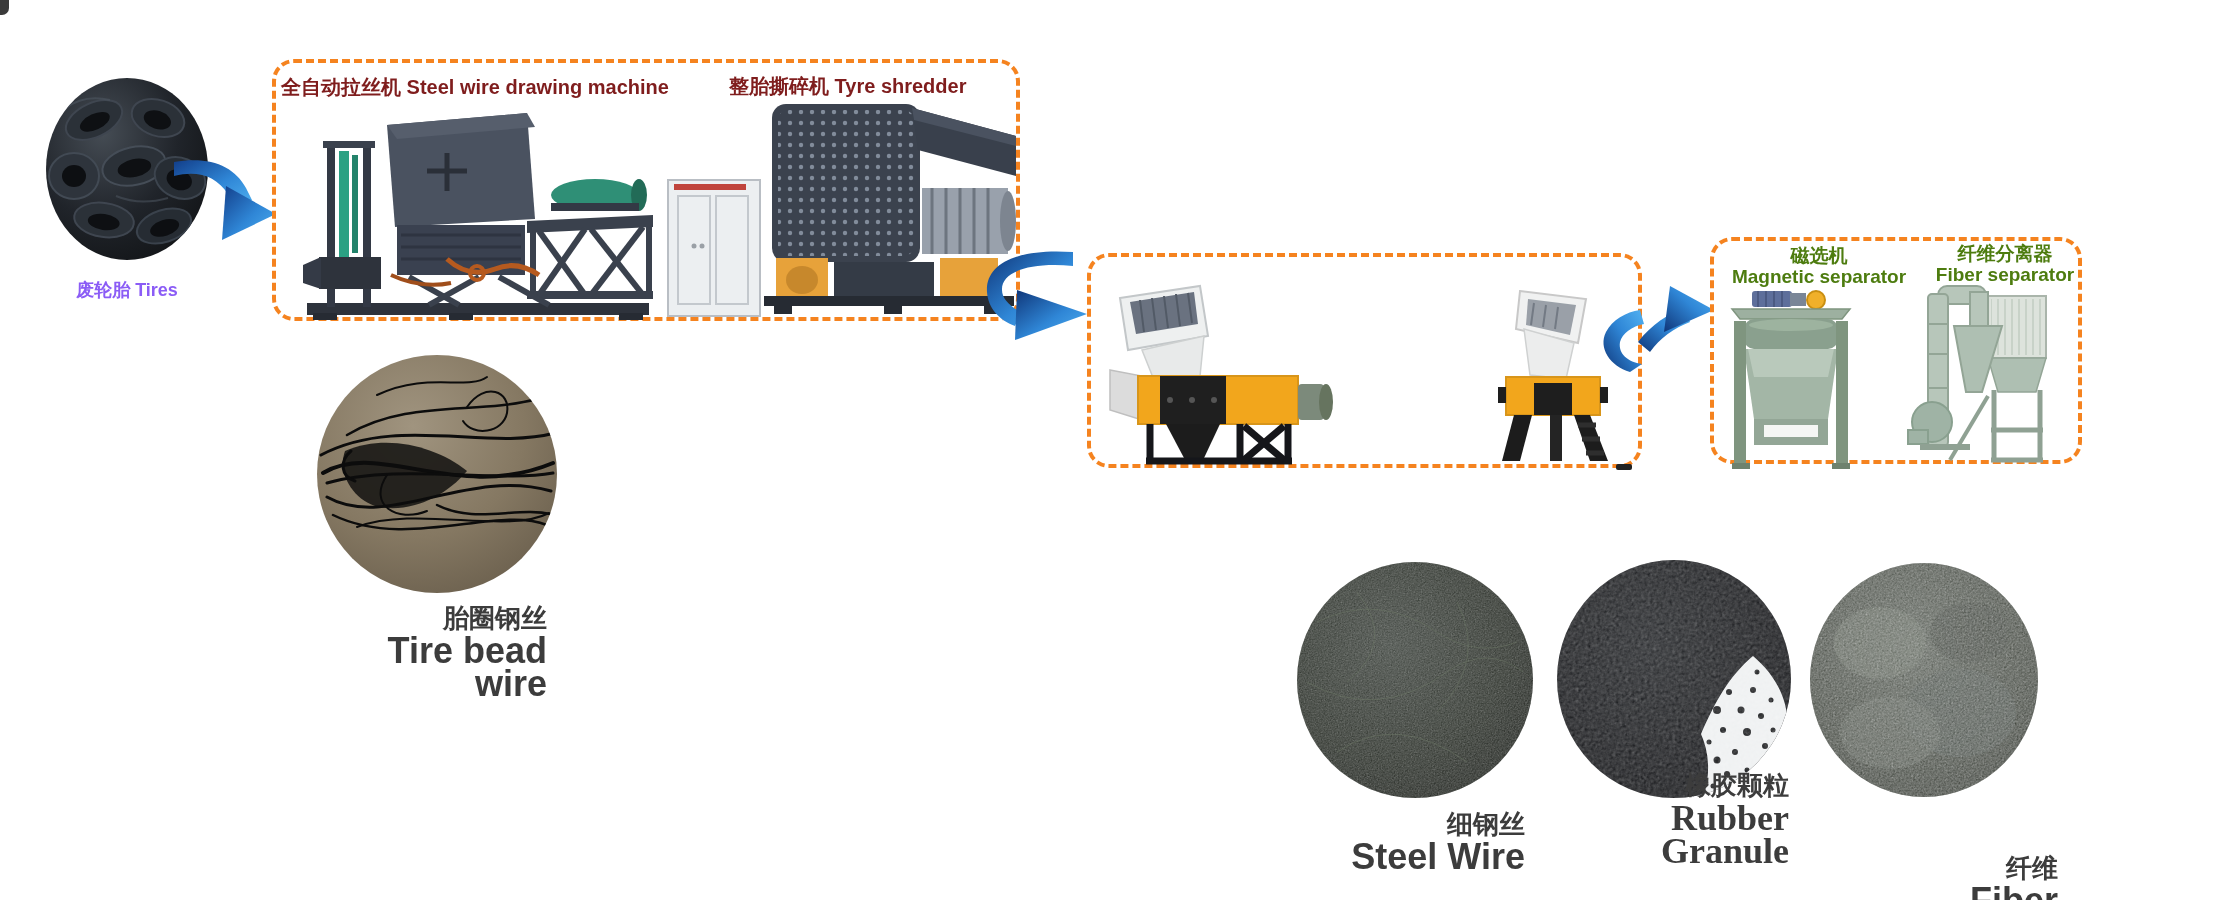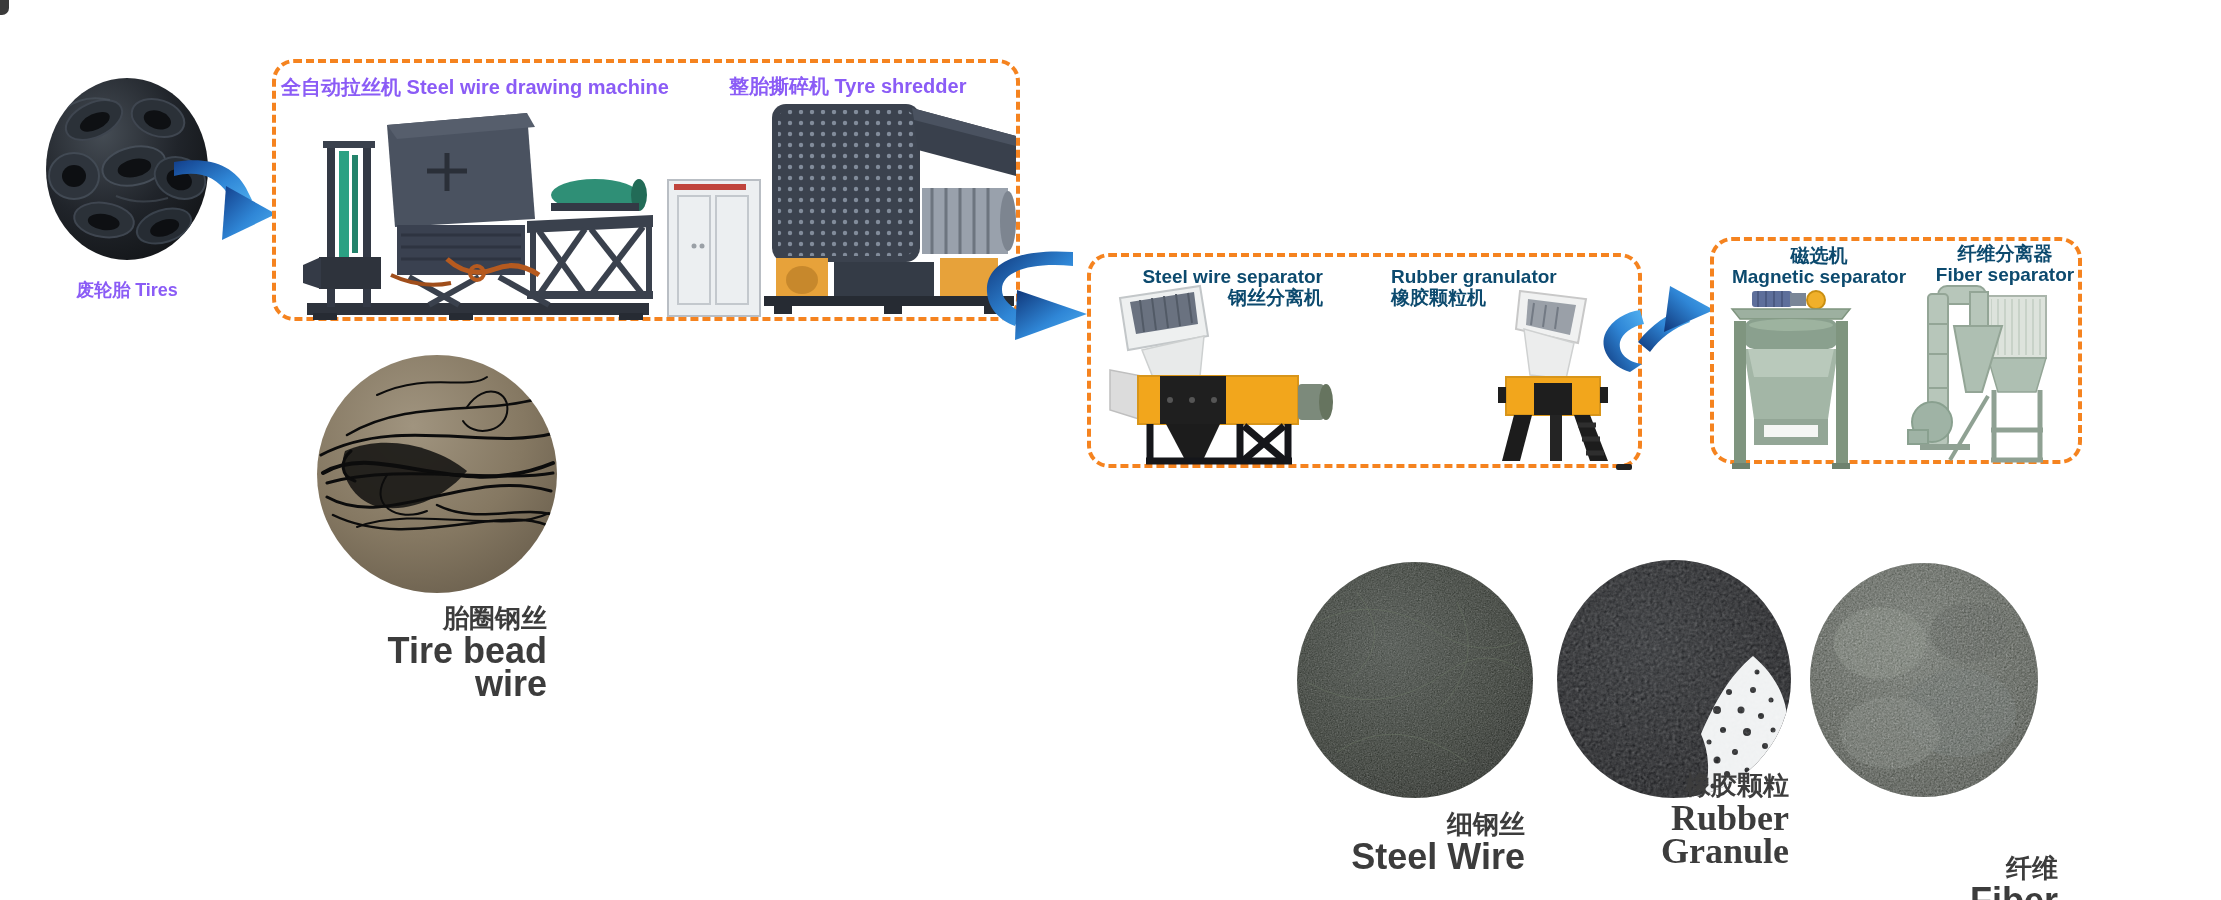--- a/index.html
+++ b/index.html
@@ -1,21 +1,21 @@
 <!DOCTYPE html>
 <html><head>
 <meta charset="utf-8">
 <style>
   html,body{margin:0;padding:0;background:#ffffff;}
   body{width:2221px;height:900px;position:relative;overflow:hidden;
        font-family:"Liberation Sans","DejaVu Sans",sans-serif;}
   .abs{position:absolute;}
   .stage-box{position:absolute;border:4px dashed #F5831F;border-radius:22px;box-sizing:border-box;background:transparent;}
-  .blue-label{color:#8b5cf6;font-weight:bold;font-size:20px;line-height:22px;white-space:nowrap;}
-  .blue-label-sm{color:#0c4a6e;font-weight:bold;font-size:19px;line-height:21px;white-space:nowrap;}
+  .blue-label{color:#7f1d1d;font-weight:bold;font-size:20px;line-height:22px;white-space:nowrap;}
+  .blue-label-sm{color:#4d7c0f;font-weight:bold;font-size:19px;line-height:21px;white-space:nowrap;}
   .caption{color:#3C3C3C;font-weight:bold;text-align:right;}
   .caption .zh{font-size:26px;line-height:32px;display:block;}
   .caption .en{font-size:36px;line-height:33px;display:block;}
   .tires-caption{color:#8b5cf6;font-weight:bold;font-size:18px;text-align:center;white-space:nowrap;}
   .ta-r{text-align:right;}
   .ta-l{text-align:left;}
   .ta-c{text-align:center;}
   svg{display:block;}
   .corner-smudge{position:absolute;left:0;top:0;width:9px;height:15px;background:#3a3a3a;border-radius:0 0 7px 0;}
   .edge-smudge{position:absolute;left:1616px;top:464px;width:16px;height:6px;background:#222;border-radius:2px;}
@@ -221,28 +221,20 @@
     </g>
   </g>
 </svg>
 </div>
 <div class="abs caption" style="left:327px;top:602px;width:220px;">
   <span class="zh">胎圈钢丝</span>
   <span class="en">Tire bead wire</span>
 </div>
 
 <div class="stage-box" style="left:1087px;top:253px;width:555px;height:215px;">
-  <div class="abs blue-label-sm ta-r" style="left:30px;top:9px;width:202px;">
-    <div>Steel wire separator</div>
-    <div>钢丝分离机</div>
-  </div>
-  <div class="abs blue-label-sm ta-l" style="left:300px;top:9px;width:210px;">
-    <div>Rubber granulator</div>
-    <div>橡胶颗粒机</div>
-  </div>
 
   <div class="abs" style="left:17px;top:27px;">
   <svg width="226" height="184" viewBox="0 0 226 184">
 
     <polygon points="12,14 92,2 100,52 20,66" fill="#eef0f0" stroke="#c3c7c9" stroke-width="2"></polygon>
     <polygon points="22,18 86,8 90,40 28,50" fill="#6a7280"></polygon>
     <path d="M32,16 l4,32 M44,14 l4,32 M56,12 l4,32 M68,10 l4,32 M80,9 l4,30" stroke="#525a66" stroke-width="2"></path>
     <polygon points="34,66 96,52 92,92 46,96" fill="#e8eaea" stroke="#cdd0d0" stroke-width="1.5"></polygon>
 
     <polygon points="2,86 34,92 34,136 2,126" fill="#dcdcdc" stroke="#bfbfbf" stroke-width="1.5"></polygon>

